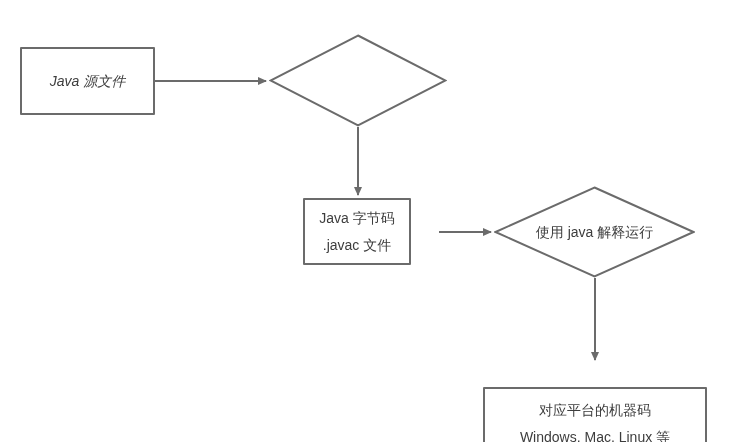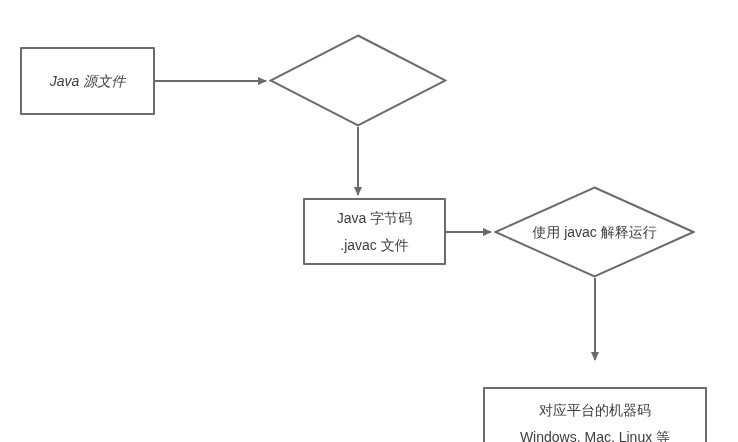--- a/index.html
+++ b/index.html
@@ -73,30 +73,30 @@
   <div class="node rect-node" style="left:20px; top:47px; width:135px; height:68px;font-style:italic;">
     <span>Java 源文件</span>
   </div>
 
   <div class="node diamond-node" style="left:269px; top:34px; width:178px; height:93px;">
     <svg class="diamond-shape" viewBox="0 0 178 93" xmlns="http://www.w3.org/2000/svg" preserveAspectRatio="none">
       <polygon points="89,1.5 176.5,46.5 89,91.5 1.5,46.5" fill="#ffffff" stroke="#6b6b6b" stroke-width="2"></polygon>
     </svg>
   </div>
 
-  <div class="node rect-node multiline" style="left:303px; top:198px; width:143px; height:67px;">
+  <div class="node rect-node multiline" style="left:303px; top:198px; width:108px; height:67px;">
     <div>Java 字节码</div>
     <div>.javac 文件</div>
   </div>
 
   <div class="node diamond-node" style="left:494px; top:186px; width:201px; height:92px;">
     <svg class="diamond-shape" viewBox="0 0 201 92" xmlns="http://www.w3.org/2000/svg" preserveAspectRatio="none">
       <polygon points="100.5,1.5 199.5,46 100.5,90.5 1.5,46" fill="#ffffff" stroke="#6b6b6b" stroke-width="2"></polygon>
     </svg>
-    <span class="label">使用 javac 解释运行</span>
+    <span class="label">使用 java 解释运行</span>
   </div>
 
   <div class="node rect-node multiline" style="left:483px; top:363px; width:224px; height:74px;margin-top:24px;">
     <div>对应平台的机器码</div>
     <div>Windows, Mac, Linux 等</div>
   </div>
 
 </div>
 
 </body></html>

